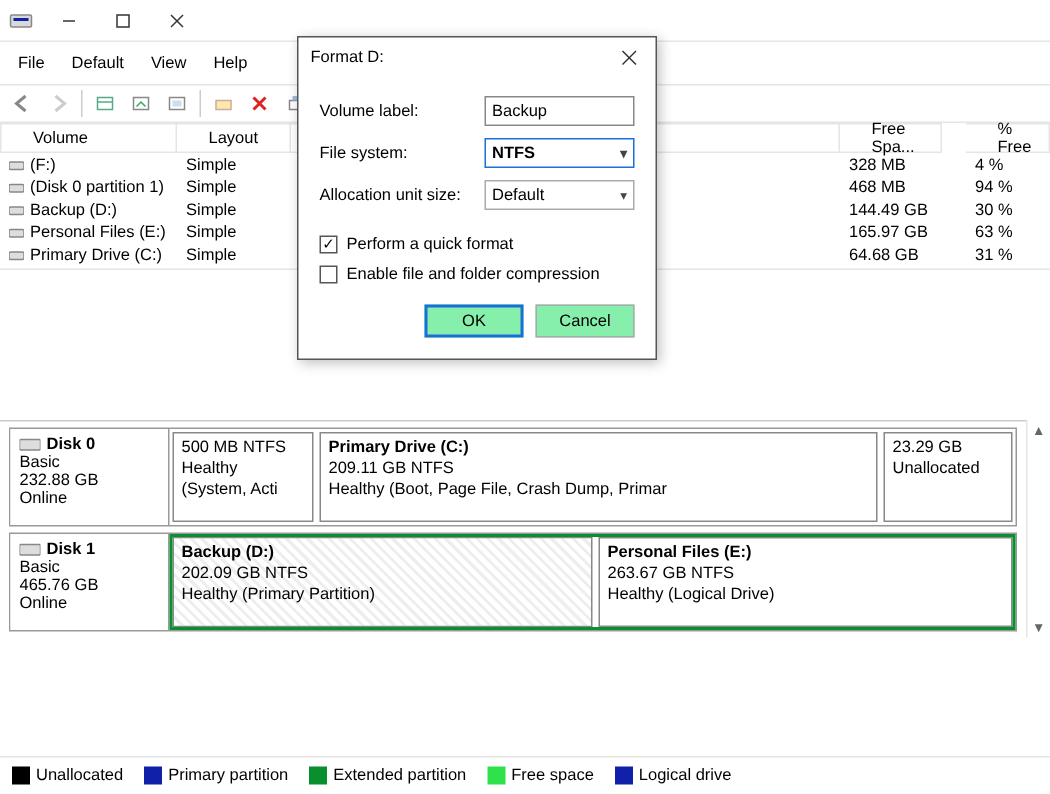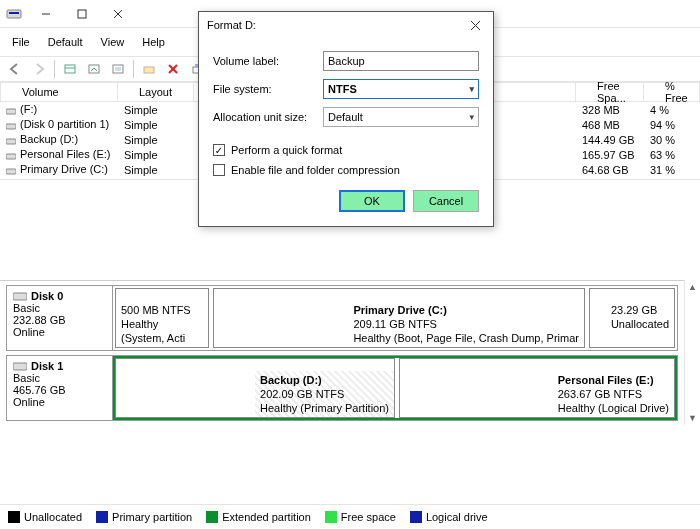--- a/index.html
+++ b/index.html
@@ -14,40 +14,40 @@
   .tbtn { width: 22px; height: 22px; display:flex; align-items:center; justify-content:center; border:1px solid transparent; }
   .tbtn svg { width:14px; height:14px; }
   .sep { width:1px; height:18px; background:#ccc; margin:0 2px;}
   .top-pane { display:flex; border-bottom:1px solid #e5e5e5; height: 98px; }
   .vol-table { flex:1; }
   .vol-header { display:flex; height:20px; }
   .vh { border:1px solid #e5e5e5; border-left:none; padding: 2px 21px; background:#fff; display:flex; align-items:center; position:relative; }
   .vh:first-child{border-left:1px solid #e5e5e5;}
   .vol-row { display:flex; height:15px; align-items:center; }
   .vc { padding: 0 6px; white-space:nowrap; overflow:hidden; }
-  .col-vol { width:118px; } .col-lay { width:76px; } .col-gap{ flex:1; } .col-free{ width:68px; } .col-pct{ width:56px; }
+  .col-vol { width:118px; } .col-lay { width:76px; } .col-gap{ flex:1; } .col-free{ width:68px; } .col-pct{ width:56px;margin-left:16px; }
   .disk-icon { width:10px; height:10px; display:inline-block; margin-right:4px; vertical-align:middle; }
   .spacer { height: 100px; }
   .bottom-pane { padding: 0; border-top:1px solid #ccc; }
   .disk-row { display:flex; border:1px solid #999; margin:4px 6px 4px 6px; height:66px; }
   .disk-info { width:106px; border-right:1px solid #999; padding:4px 6px; background:#fff; position:relative;}
   .disk-info strong{ font-weight:bold; display:flex; align-items:center; gap:4px;}
   .parts { flex:1; display:flex; position:relative;}
-  .part { border:1px solid #888; margin:2px; display:flex; flex-direction:column;align-items:flex-end; }
+  .part { border:1px solid #888; margin:2px; display:flex; flex-direction:row; }
   .pbar { height:12px; }
   .pbody { flex:1; padding:3px 5px; line-height:1.25; overflow:hidden;}
   .hatch { background: repeating-linear-gradient(45deg,#fff,#fff 3px,#eee 3px,#eee 5px);}
   .sel { outline:2px solid #0a8f2e; outline-offset:-2px;}
   .legend { display:flex; align-items:center; gap:14px; padding:6px 8px; border-top:1px solid #e5e5e5; position:absolute; bottom:0; left:0; right:0; background:#fff;}
   .lg { display:flex; align-items:center; gap:4px;}
   .lsw { width:12px; height:12px; }
   .scroll-gutter{ width:16px; border-left:1px solid #e5e5e5; display:flex; flex-direction:column; justify-content:space-between; align-items:center; padding:2px 0;}
   .arrow{ font-size:9px; color:#666;}
   
-  .dlg { position:absolute; left:198px; top:11px; width:296px; background:#fff; border:1px solid #555; box-shadow:2px 2px 8px rgba(0,0,0,.25); z-index:10;}
+  .dlg { position:absolute; left:198px; top:24px; width:240px; background:#fff; border:1px solid #555; box-shadow:2px 2px 8px rgba(0,0,0,.25); z-index:10;}
   .dlg-title { height:26px; display:flex; align-items:center; padding:0 8px; }
   .dlg-title span{ flex:1; }
   .dlg-close{ width:20px; height:20px; display:flex;align-items:center;justify-content:center;}
   .dlg-body { padding:10px 14px 14px; }
   .frow { display:flex; align-items:center; height:26px; margin-bottom:2px;}
   .flab { width:110px; }
   .fval { flex:1; }
   .txt { width:100%; height:20px; border:1px solid #888; padding:0 4px; outline: none; }
   .sel-blue { border:1px solid #1a6fd8; background:#fff; height:20px; display:flex; align-items:center; padding:0 4px; justify-content:space-between;font-weight:bold;}
   .sel-gray { border:1px solid #aaa; background:#fff; height:20px; display:flex; align-items:center; padding:0 4px; justify-content:space-between;}

